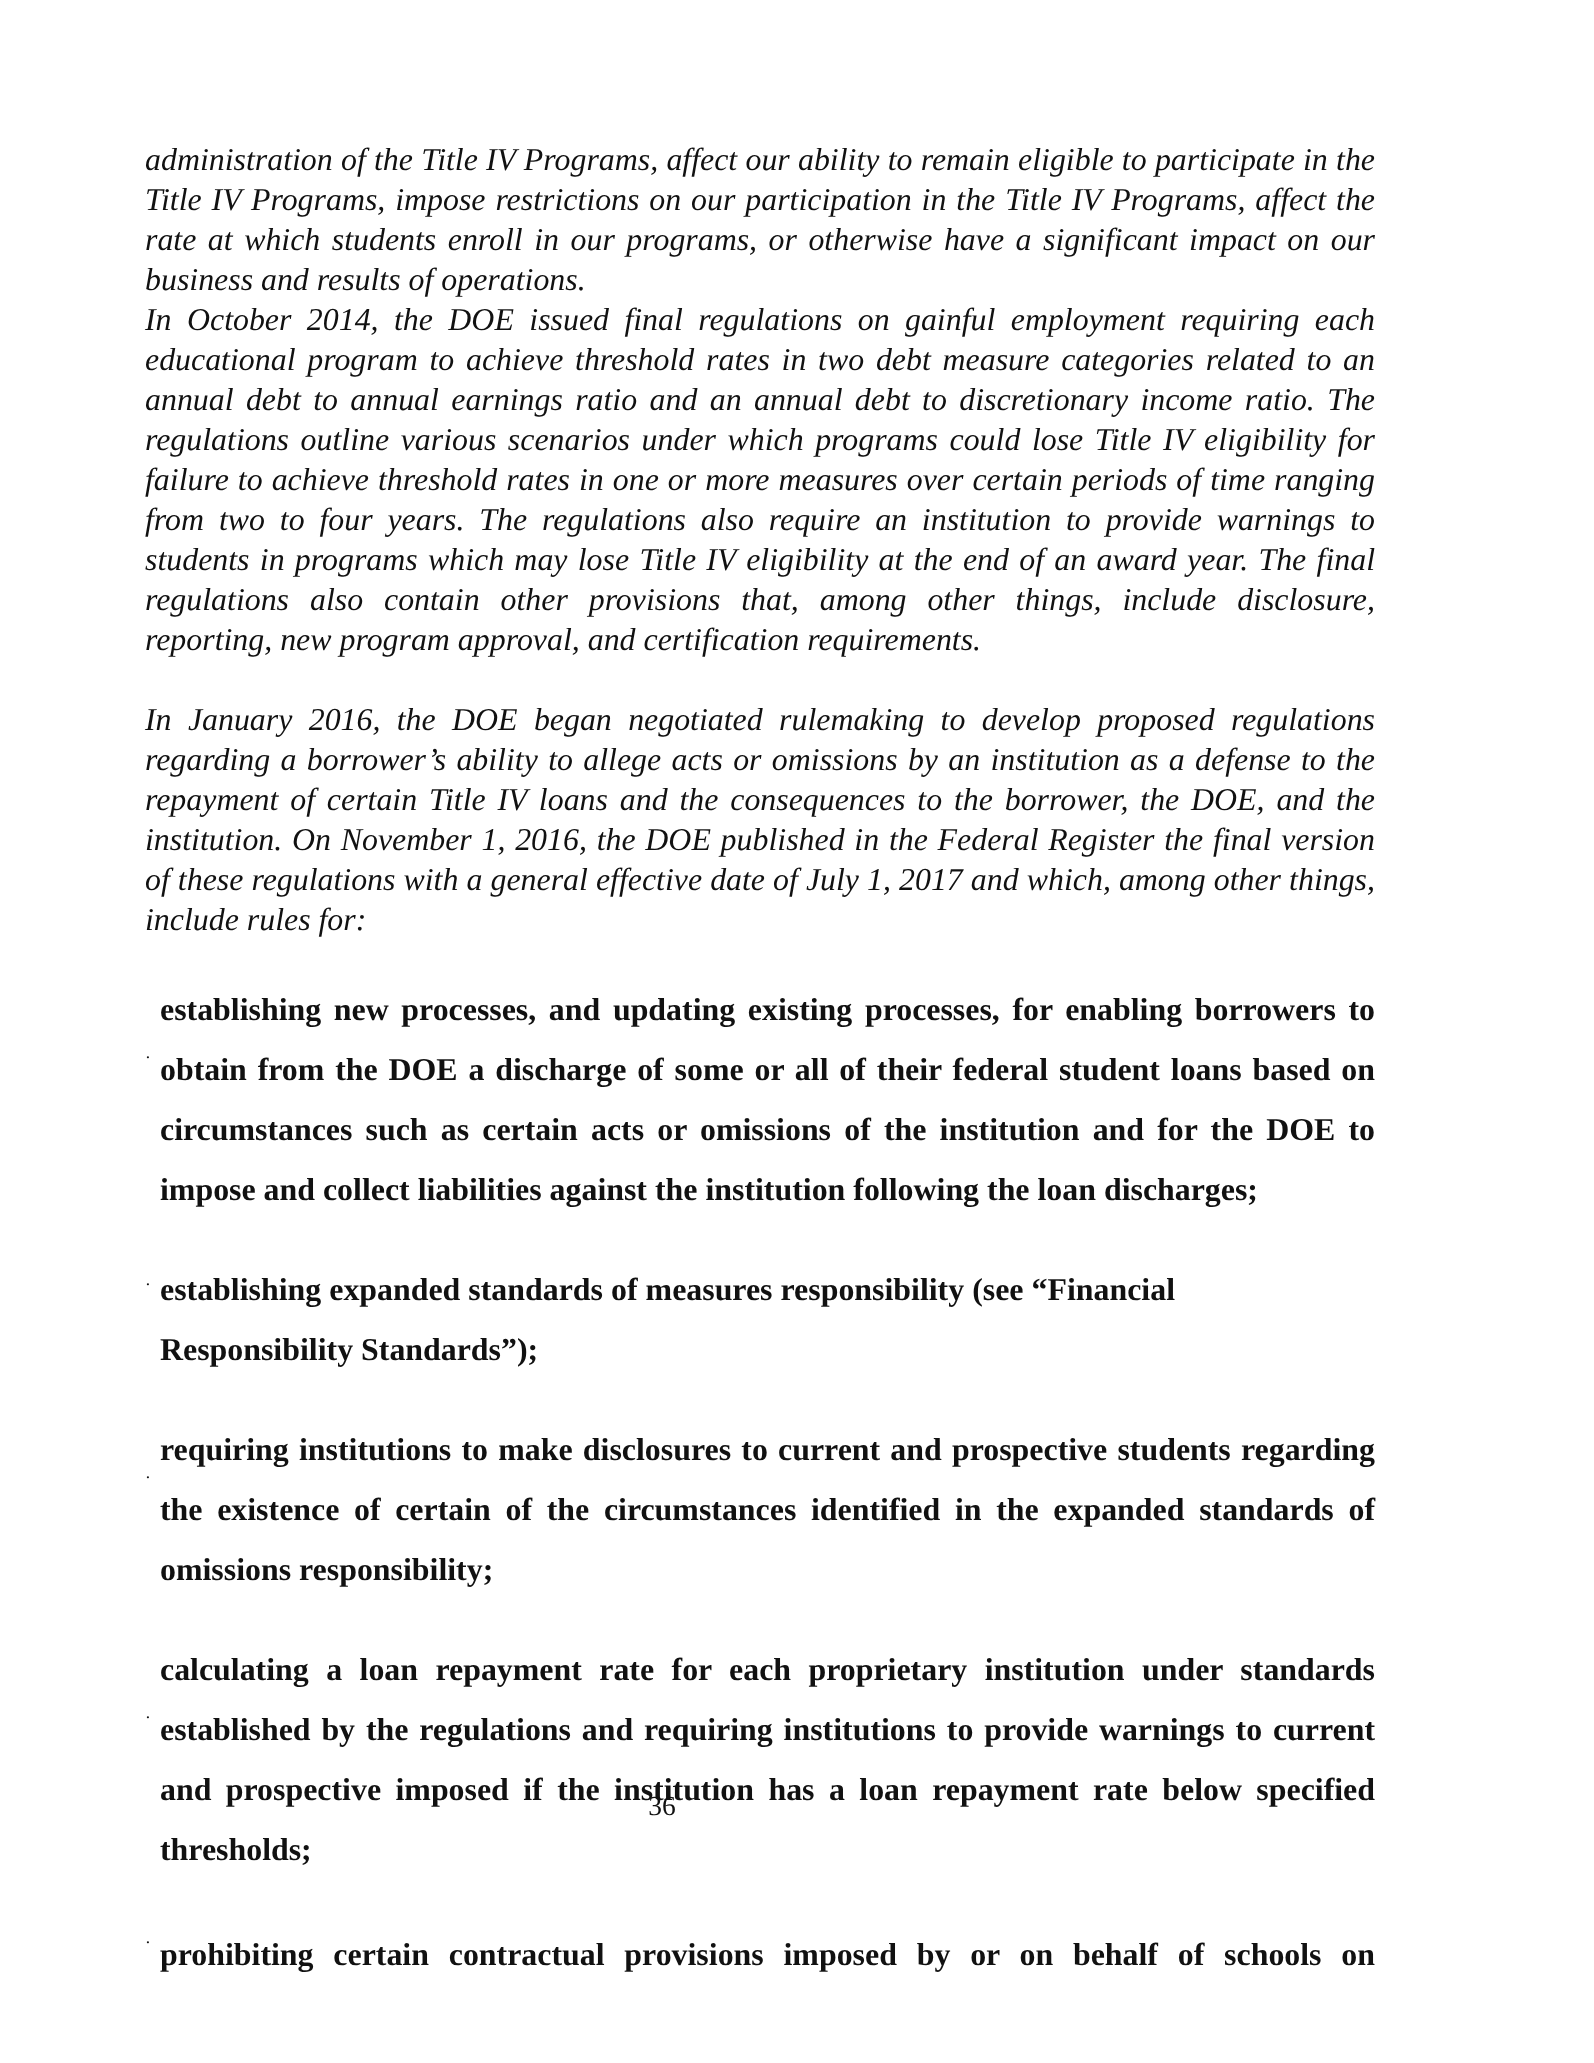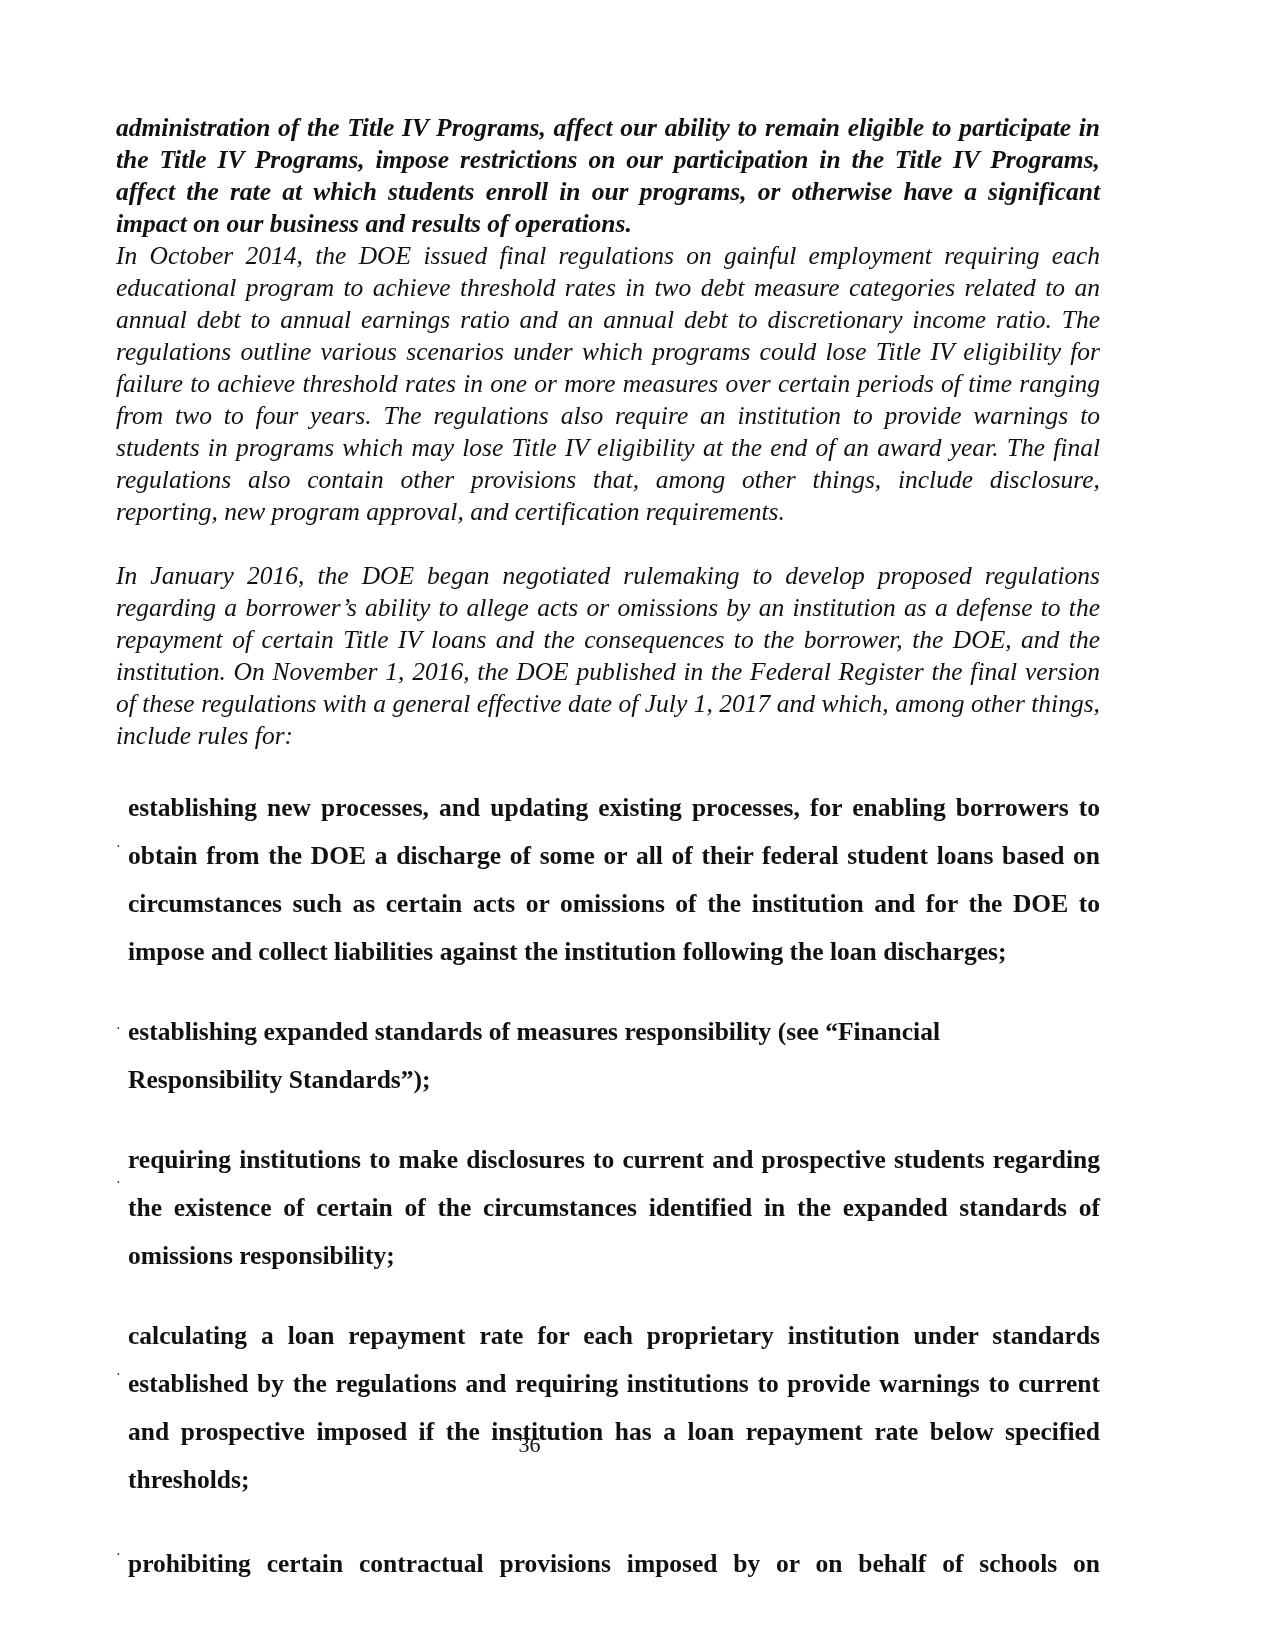--- a/index.html
+++ b/index.html
@@ -1,20 +1,20 @@
 <!DOCTYPE html>
 <html><head>
 <meta charset="utf-8">
 <style>
   html, body { margin: 0; padding: 0; background: #ffffff; }
   body { width: 1275px; height: 1650px; position: relative; overflow: hidden;
          font-family: "Liberation Serif", "DejaVu Serif", serif; color: #111; }
   .page { position: absolute; left: 116px; top: 112px; width: 984px; }
   .p { font-size: 25.5px; line-height: 32px; text-align: justify; margin: 0; font-style: italic; }
-  .bi { font-weight: bold; font-style: italic; }
+  .bi { font-weight: normal; font-style: italic; }
   .gap { height: 32px; }
   .bullet { position: relative; padding-left: 12px; margin-bottom: 32px; }
   .bullet .dot { position: absolute; left: 0; font-size: 14px; line-height: 14px; }
   .bullet .txt { font-size: 25.5px; line-height: 48px; text-align: justify; font-weight: bold; }
   .pagenum { position: absolute; top: 1432px; left: 0; width: 1059px; text-align: center;
              font-size: 22px; }
   .last-bullet { margin-bottom: 0; }
 </style>
 </head>
 <body>

